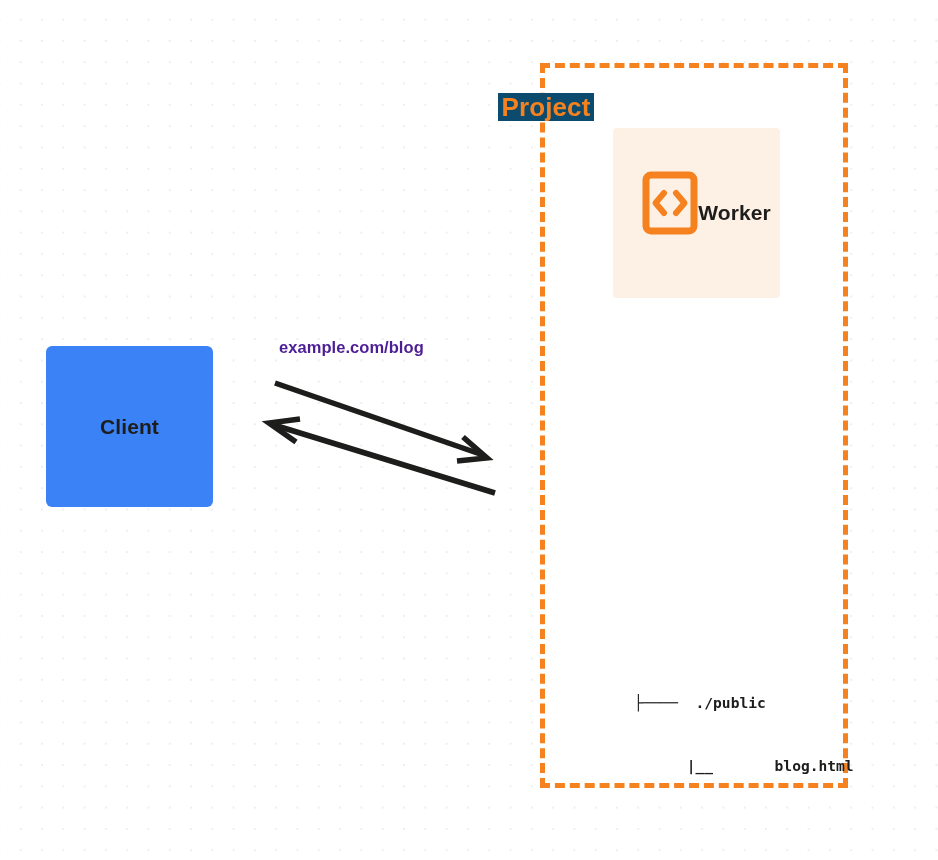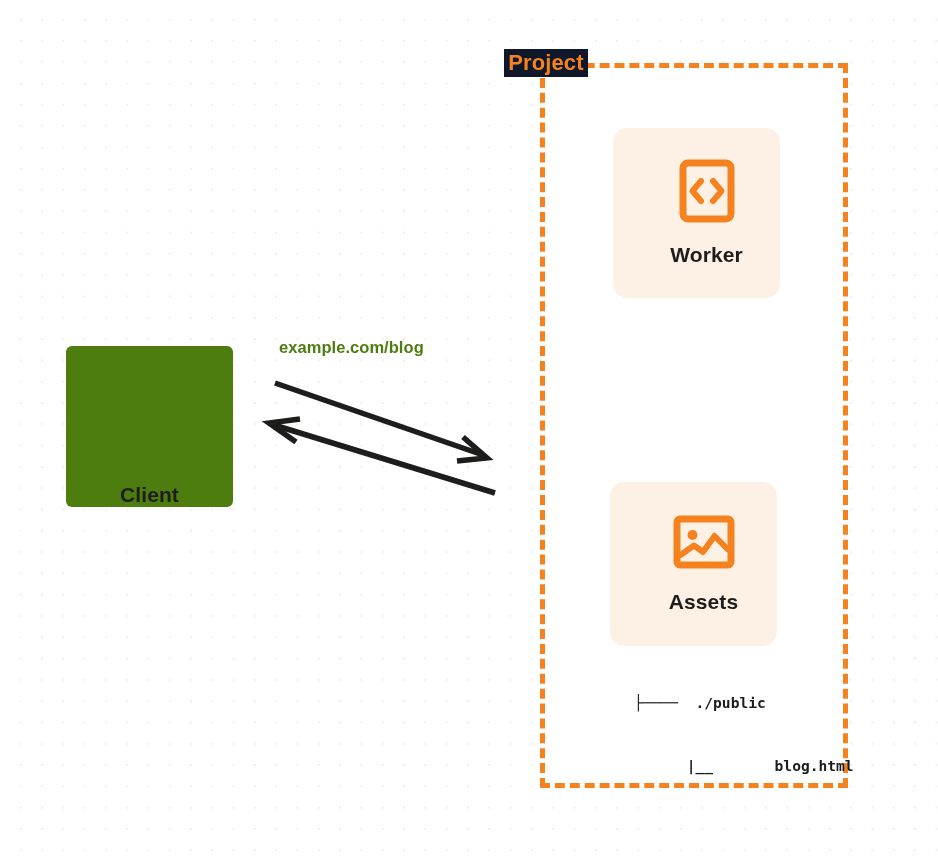--- a/index.html
+++ b/index.html
@@ -40,38 +40,38 @@
     position: absolute;
     left: 0;
     top: 49px;
     width: 938px;
     text-align: center;
     z-index: 4;
     pointer-events: none;
   }
   #project-label span {
     display: inline-block;
-    background: #0f172a;
+    background: #0c4a6e;
     color: #f6821f;
-    font-size: 22px;
+    font-size: 26px;
     font-weight: 700;
     letter-spacing: 0.1px;
     padding: 0 4px;
     line-height: 28px;
     margin-left: 154px;
+    margin-top: 44px;
   }
 
   
   .node-card {
     position: absolute;
     box-sizing: border-box;
-    border-radius: 14px;
+    border-radius: 4px;
     z-index: 3;
     display: flex;
-    flex-direction: column;
     align-items: center;
     justify-content: center;
     padding-left: 20px;
   }
   .node-card .node-icon {
     display: block;
   }
   .node-card .node-label {
     font-size: 21px;
     font-weight: 700;
@@ -93,46 +93,46 @@
     top: 482px;
     width: 167px;
     height: 164px;
     background: #fdf1e6;
   }
   #assets-card .node-icon { margin-bottom: 16px; }
 
   
   #client-card {
     position: absolute;
-    left: 66px;
+    left: 46px;
     top: 346px;
     width: 167px;
     height: 161px;
-    background: #4d7c0f;
+    background: #3b82f6;
     border-radius: 6px;
     display: flex;
-    align-items: flex-end;
+    align-items: center;
     justify-content: center;
     z-index: 3;
   }
   #client-card .node-label {
     font-size: 21px;
     font-weight: 700;
     color: #1d1d1b;
     letter-spacing: 0.1px;
   }
 
   
   #request-label {
     position: absolute;
     left: 279px;
     top: 338px;
     font-size: 16.5px;
     font-weight: 700;
-    color: #4d7c0f;
+    color: #4c1d95;
     letter-spacing: 0.05px;
     white-space: nowrap;
     z-index: 3;
   }
 
   
   #arrow-layer {
     position: absolute;
     left: 0; top: 0;
     width: 938px;
@@ -170,30 +170,20 @@
     <span class="node-icon">
       <svg width="56" height="64" viewBox="0 0 56 64" aria-hidden="true">
         <rect x="4" y="4" width="48" height="56" rx="5" ry="5" fill="none" stroke="#f6821f" stroke-width="7"></rect>
         <path d="M22 22 L13.5 32 L22 42" fill="none" stroke="#f6821f" stroke-width="6" stroke-linecap="round" stroke-linejoin="round"></path>
         <path d="M34 22 L42.5 32 L34 42" fill="none" stroke="#f6821f" stroke-width="6" stroke-linecap="round" stroke-linejoin="round"></path>
       </svg>
     </span>
     <span class="node-label">Worker</span>
   </div>
 
-  <div class="node-card" id="assets-card">
-    <span class="node-icon">
-      <svg width="62" height="56" viewBox="0 0 62 56" aria-hidden="true">
-        <rect x="4" y="5" width="54" height="46" rx="3" ry="3" fill="none" stroke="#f6821f" stroke-width="7"></rect>
-        <circle cx="19.5" cy="21" r="5" fill="#f6821f"></circle>
-        <path d="M7.5 41 L21 31.5 L30 38 L41.5 22 L55 35.5" fill="none" stroke="#f6821f" stroke-width="6" stroke-linecap="round" stroke-linejoin="round"></path>
-      </svg>
-    </span>
-    <span class="node-label">Assets</span>
-  </div>
 
   <div id="asset-file-tree">
     <span class="tree-row">├────  ./public</span>
     <span class="tree-row">      |__       blog.html</span>
     
   </div>
 
   <div id="client-card">
     <span class="node-label">Client</span>
   </div>

